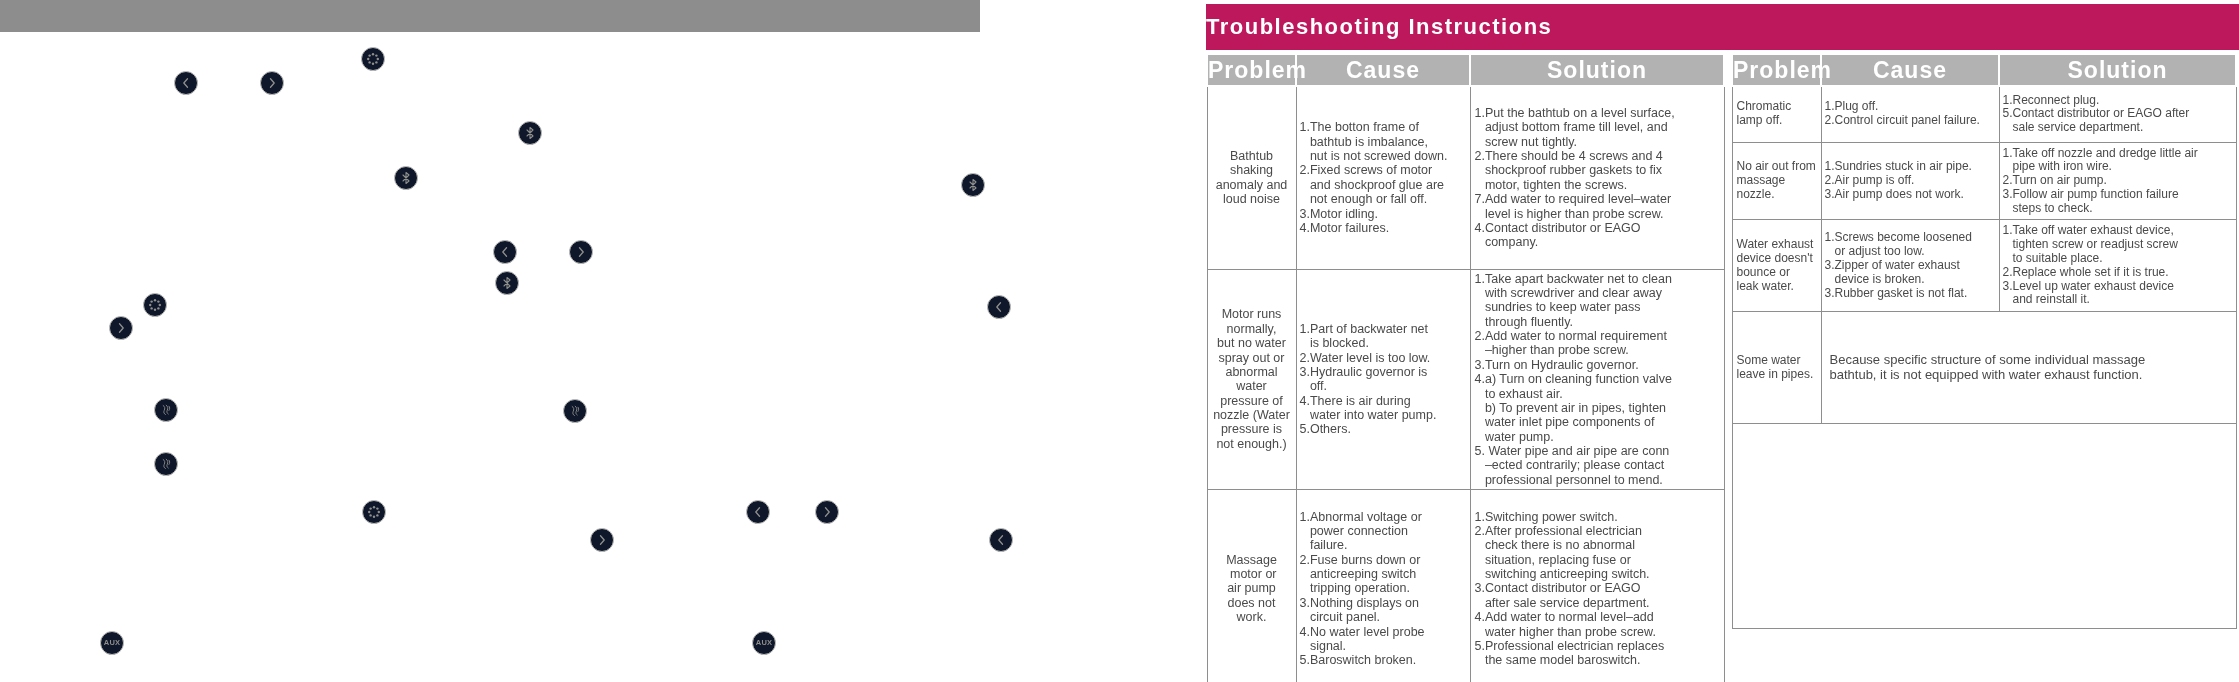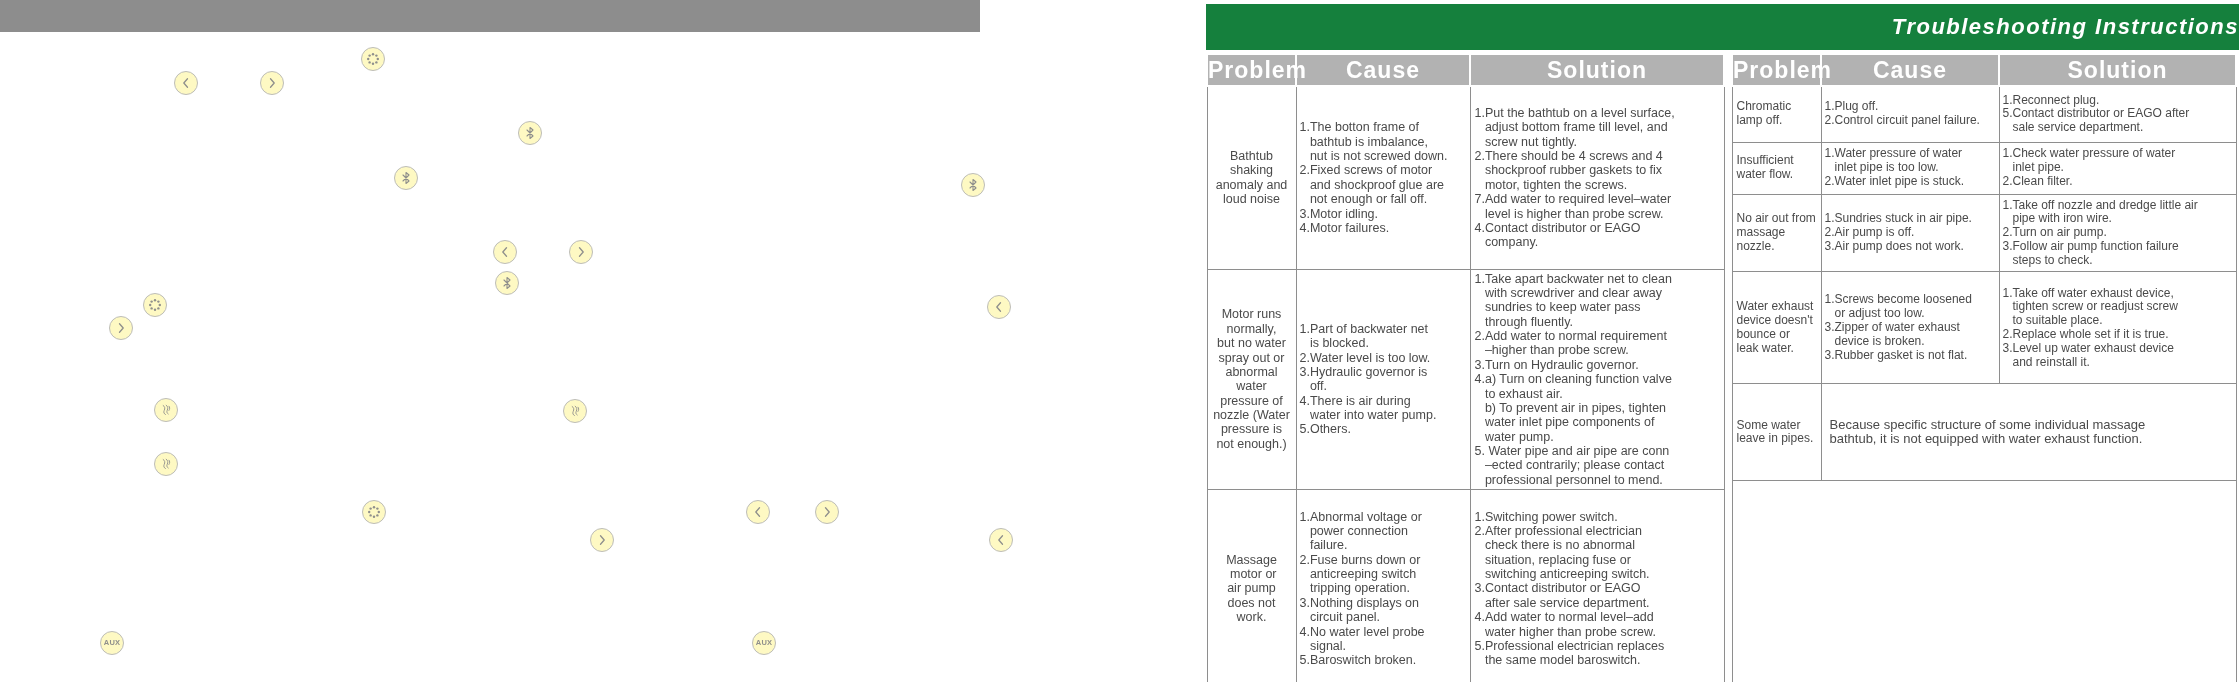--- a/index.html
+++ b/index.html
@@ -2,27 +2,27 @@
 <html><head>
 <meta charset="utf-8">
 <style>
   html,body{margin:0;padding:0;background:#ffffff;}
   .page{position:relative;width:2239px;height:682px;background:#ffffff;overflow:hidden;
         font-family:"Liberation Sans", sans-serif;color:#4a4a4a;}
   
   .left-header-bar{position:absolute;left:0;top:0;width:980px;height:32px;background:#8d8d8d;}
   .icons-layer{position:absolute;left:0;top:0;width:1100px;height:682px;}
   .circle-btn{position:absolute;width:24px;height:24px;border-radius:50%;
-              background:#fef9c3;border:1px solid #bdbdb9;box-sizing:border-box;
+              background:#0f172a;border:1px solid #bdbdb9;box-sizing:border-box;
               display:flex;align-items:center;justify-content:center;color:#8f8f8c;}
   .circle-btn .icon{display:flex;align-items:center;justify-content:center;line-height:0;}
   .aux-label{font-size:7.5px;font-weight:bold;color:#8f8f8c;letter-spacing:0.2px;}
   
-  .title-bar{position:absolute;left:1206px;top:4px;width:1033px;height:46px;background:#15803d;
-             display:flex;align-items:center;justify-content:flex-end;font-style:italic;}
+  .title-bar{position:absolute;left:1206px;top:4px;width:1033px;height:46px;background:#be185d;
+             display:flex;align-items:center;justify-content:flex-start;}
   .title-text{color:#ffffff;font-size:22px;font-weight:bold;letter-spacing:1.5px;}
   table.ts{position:absolute;border-collapse:collapse;table-layout:fixed;background:#ffffff;}
   table.left-table{left:1206px;top:53px;width:517px;}
   table.right-table{left:1731px;top:53px;width:504px;}
   .left-table col.c-problem{width:89px}.left-table col.c-cause{width:174px}.left-table col.c-solution{width:254px}
   .right-table col.c-problem{width:89px}.right-table col.c-cause{width:178px}.right-table col.c-solution{width:237px}
   .ts th{background:#b2b2b2;color:#ffffff;font-size:23px;font-weight:bold;letter-spacing:1px;
          height:30px;border:2px solid #ffffff;padding:0;}
   .ts td{border:1px solid #8e8e8e;padding:4px 3px;box-sizing:border-box;
          white-space:pre-wrap;overflow-wrap:break-word;vertical-align:middle;
@@ -363,30 +363,20 @@
         <tr>
           <td class="cell cell-problem">Chromatic
 lamp off.</td>
           <td class="cell cell-cause">1.Plug off.
 2.Control circuit panel failure.</td>
           <td class="cell cell-solution">1.Reconnect plug.
 5.Contact distributor or EAGO after
    sale service department.</td>
         </tr>
         <tr>
-          <td class="cell cell-problem">Insufficient
-water flow.</td>
-          <td class="cell cell-cause">1.Water pressure of water
-   inlet pipe is too low.
-2.Water inlet pipe is stuck.</td>
-          <td class="cell cell-solution">1.Check water pressure of water
-   inlet pipe.
-2.Clean filter.</td>
-        </tr>
-        <tr>
           <td class="cell cell-problem">No air out from
 massage nozzle.</td>
           <td class="cell cell-cause">1.Sundries stuck in air pipe.
 2.Air pump is off.
 3.Air pump does not work.</td>
           <td class="cell cell-solution">1.Take off nozzle and dredge little air
    pipe with iron wire.
 2.Turn on air pump.
 3.Follow air pump function failure
    steps to check.</td>

